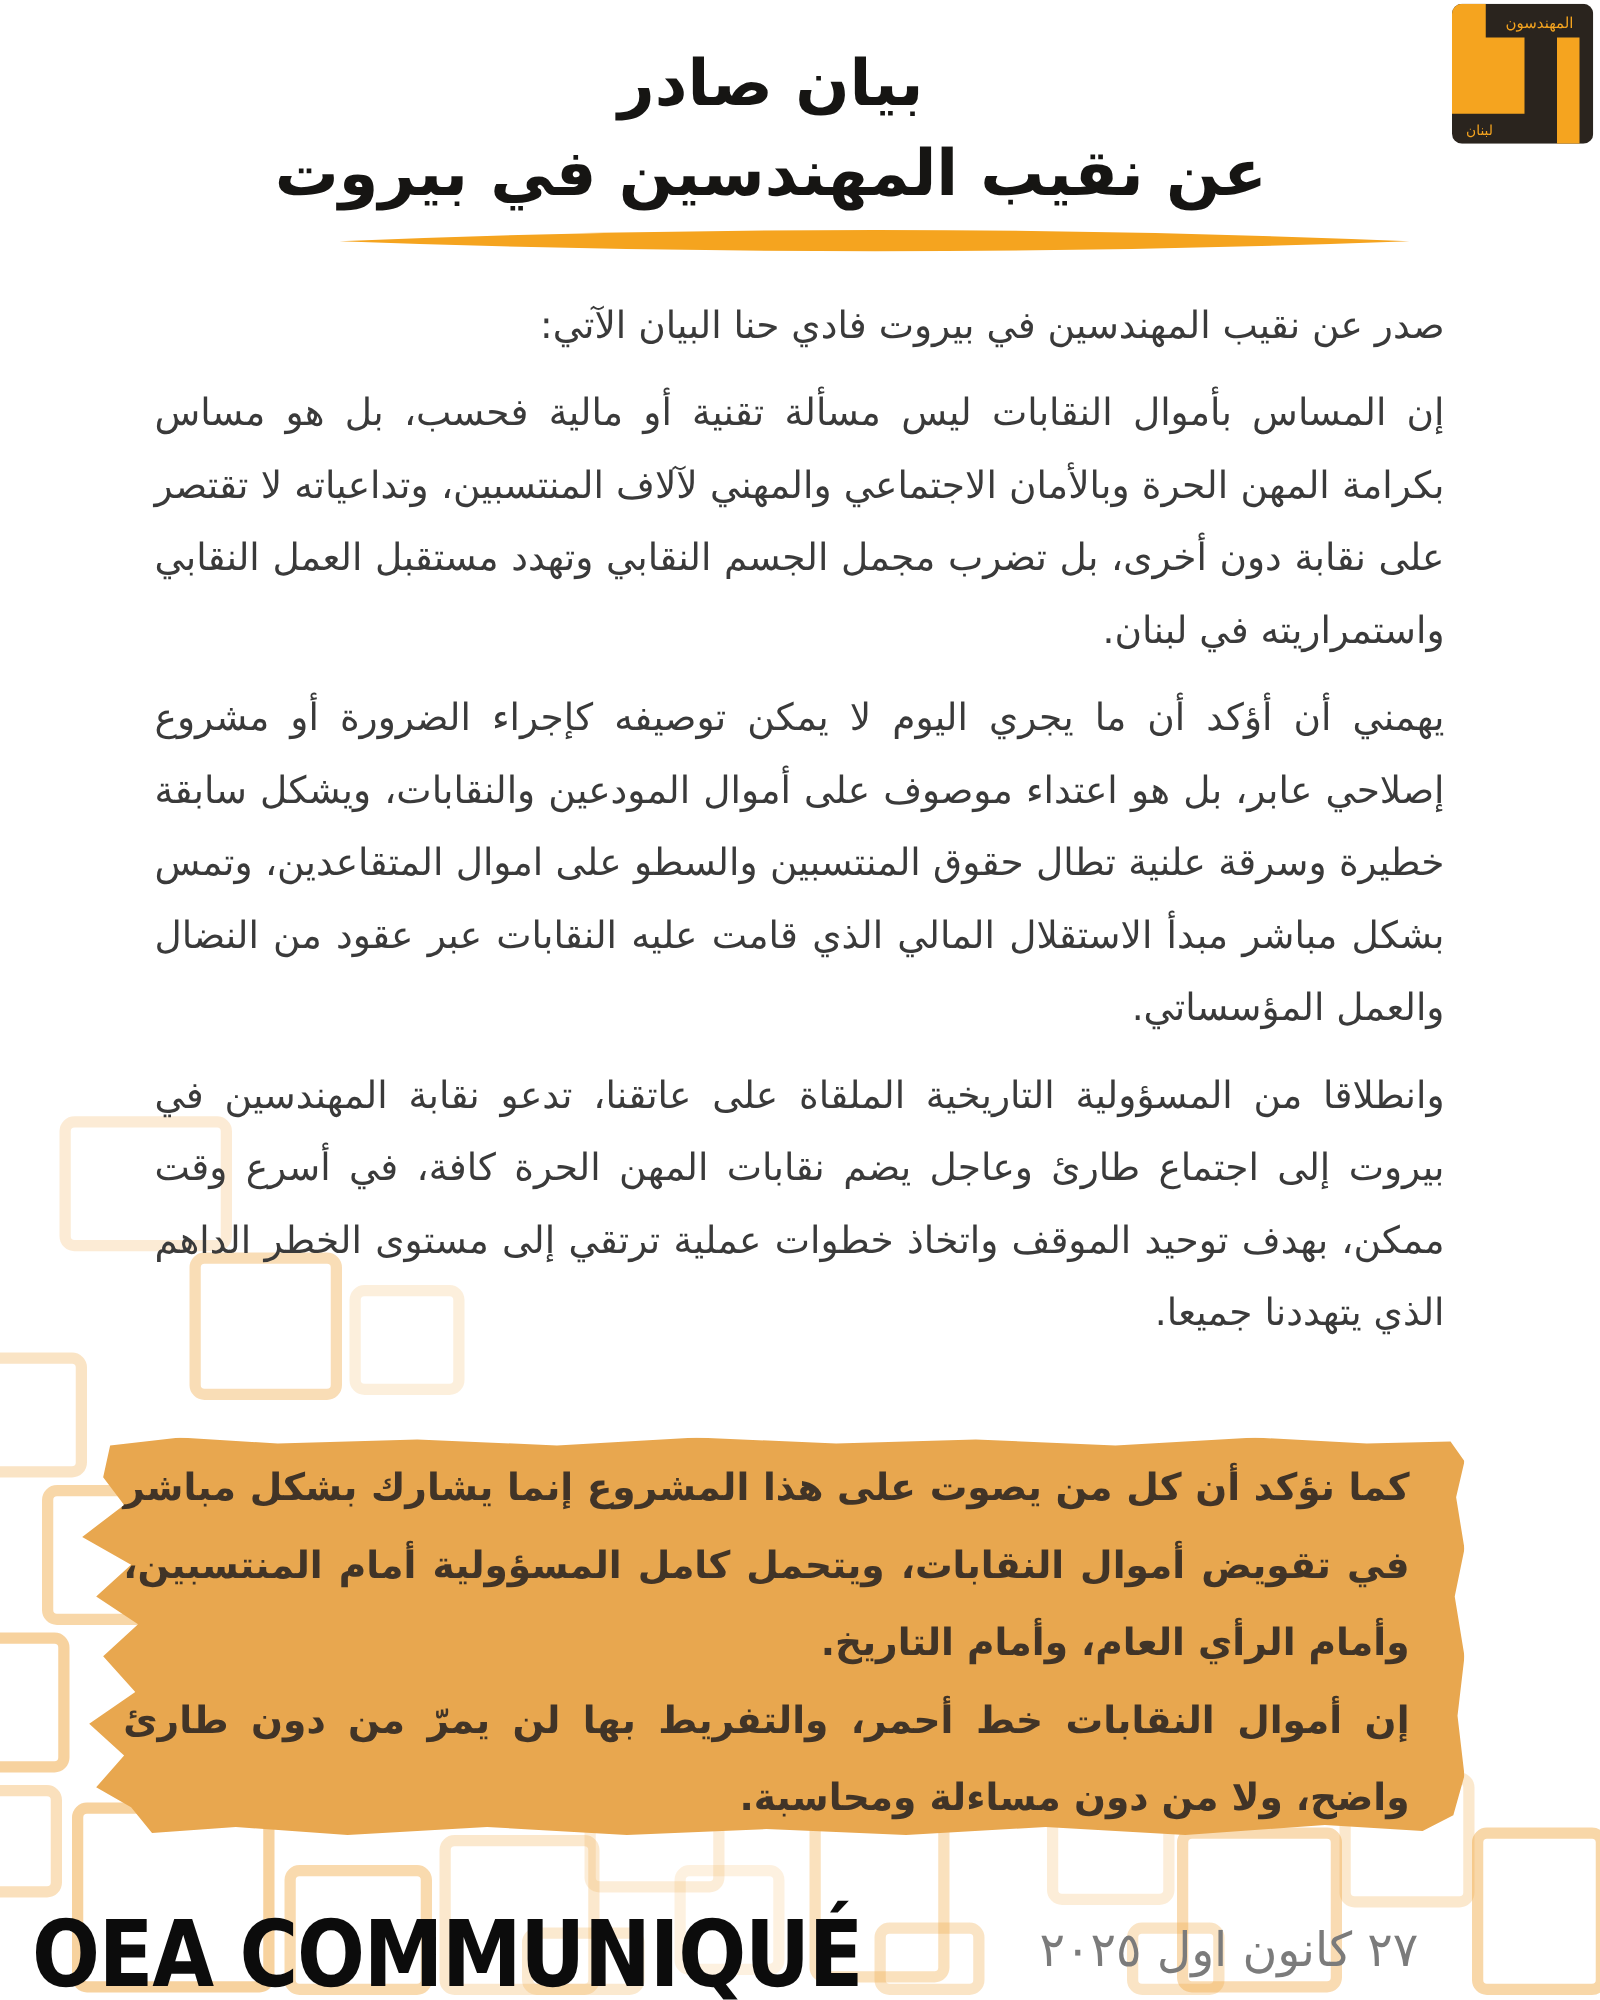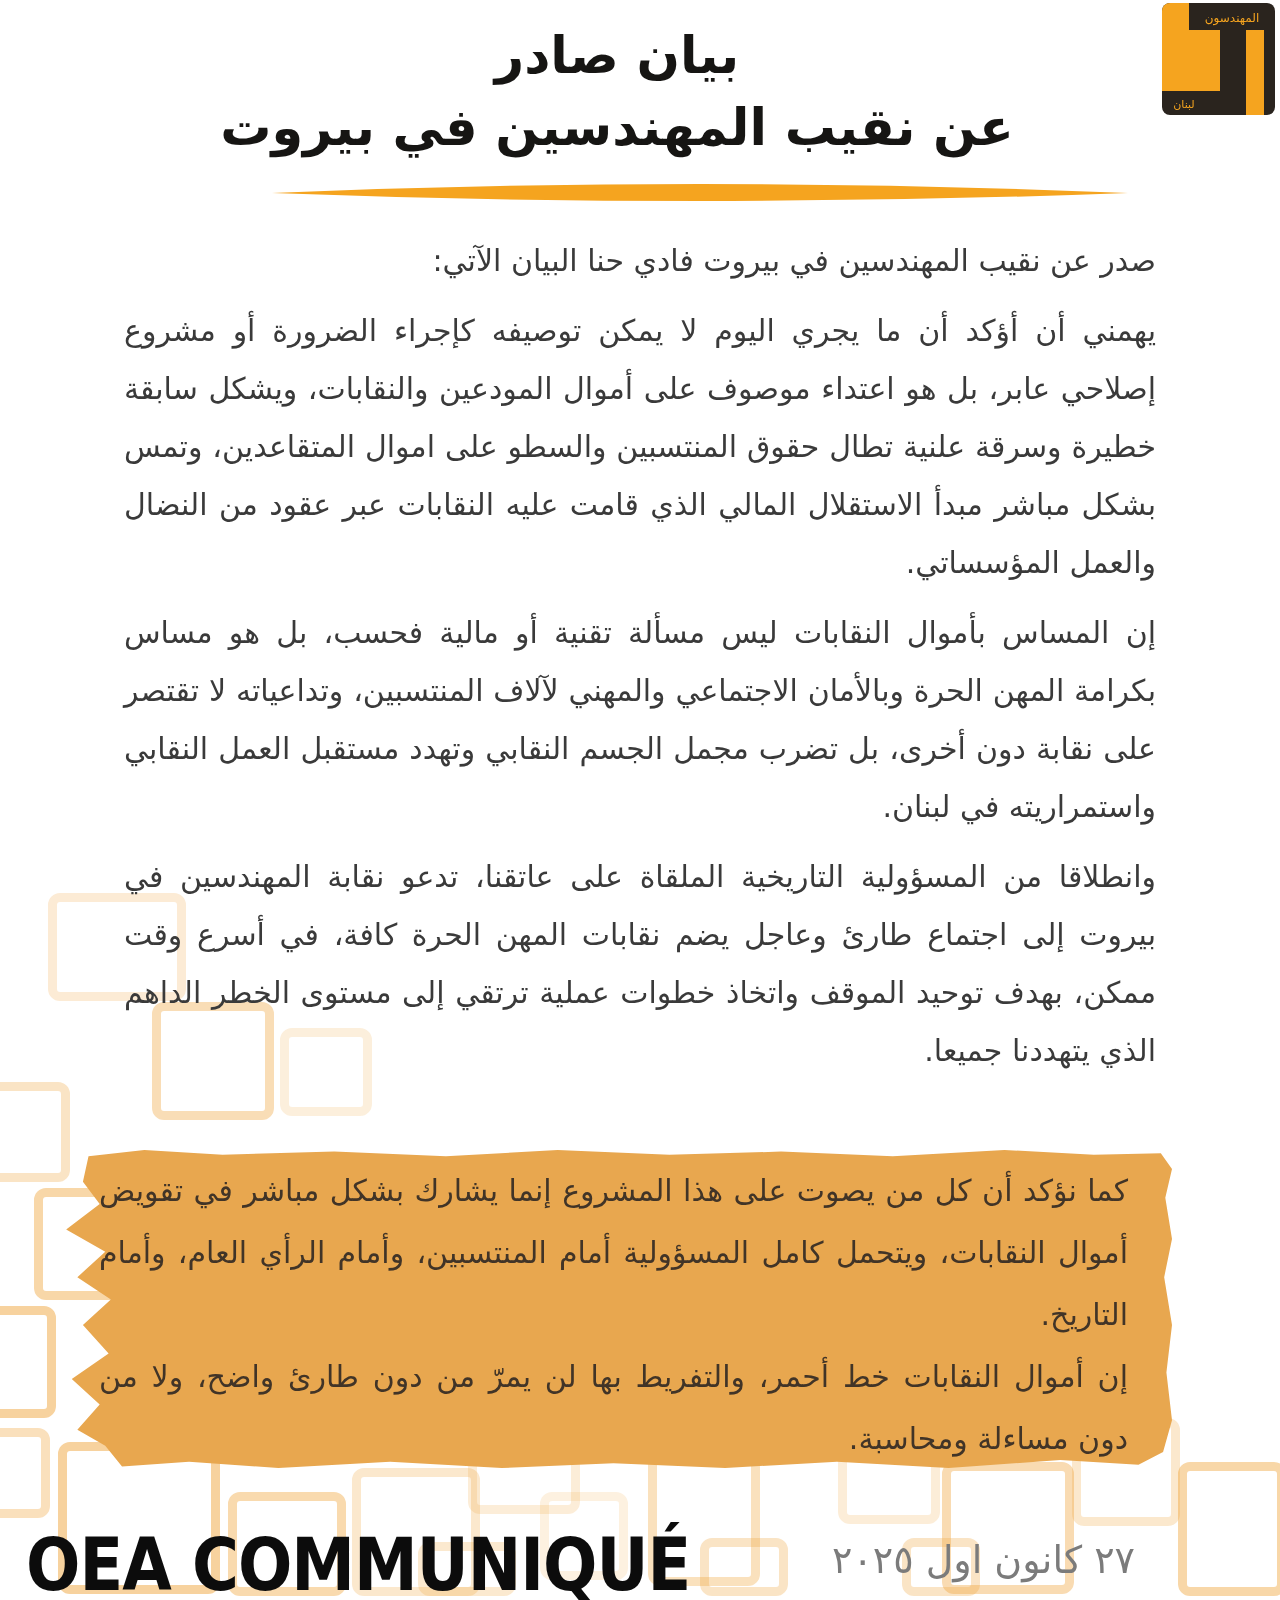--- a/index.html
+++ b/index.html
@@ -18,21 +18,21 @@
     position: absolute;
     display: block;
     border: 9px solid #F0A63E;
     border-radius: 12px;
     z-index: 1;
   }
 
   
   .title-wrap {
     position: absolute;
-    top: 20px;
+    top: 32px;
     left: 0;
     width: 100%;
     padding-right: 46px;
     text-align: center;
     z-index: 2;
   }
   .title-line {
     font-size: 51px;
     font-weight: bold;
     color: #161513;
@@ -86,20 +86,21 @@
     z-index: 3;
     clip-path: polygon(
       3% 2%, 8% 0%, 15% 1.5%, 25% 0.5%, 35% 2%, 45% 0%, 55% 1.5%, 65% 0.5%,
       75% 2%, 85% 0%, 93% 1.5%, 99% 1%, 100% 6%, 99.4% 15%, 100% 28%,
       99.3% 40%, 100% 55%, 99.5% 70%, 100% 85%, 99.2% 95%, 97% 99%,
       90% 97.5%, 80% 100%, 70% 98%, 60% 100%, 50% 98.5%, 40% 100%,
       30% 98%, 20% 100%, 12% 98%, 6% 99.5%, 4.5% 93%, 2% 88%, 4% 80%,
       1.5% 72%, 4.8% 64%, 2.5% 55%, 5% 47%, 2% 40%, 4.5% 32%, 1% 25%,
       4% 17%, 2.5% 10%
     );
+    font-weight: bold;
   }
   .highlight-inner {
     padding: 10px 44px 0 44px;
     direction: rtl;
     text-align: justify;
     font-size: 30px;
     line-height: 62px;
     color: #413427;
     height: 100%;
     overflow: hidden;
@@ -178,22 +179,22 @@
     <rect x="0" y="0" width="113" height="112" fill="#2A241E"></rect>
     <path d="M0,0 H27 V27 H58 V88 H0 Z" fill="#F5A41F"></path>
     <rect x="84" y="27" width="18" height="85" fill="#F5A41F"></rect>
     <text x="70" y="19" font-size="12" fill="#F5A41F" text-anchor="middle" direction="rtl">المهندسون</text>
     <text x="22" y="105" font-size="11" fill="#F5A41F" text-anchor="middle" direction="rtl">لبنان</text>
   </g>
 </svg>
 
 <div class="body-text">
   <p>صدر عن نقيب المهندسين في بيروت فادي حنا البيان الآتي:</p>
+  <p>إن المساس بأموال النقابات ليس مسألة تقنية أو مالية فحسب، بل هو مساس بكرامة المهن الحرة وبالأمان الاجتماعي والمهني لآلاف المنتسبين، وتداعياته لا تقتصر على نقابة دون أخرى، بل تضرب مجمل الجسم النقابي وتهدد مستقبل العمل النقابي واستمراريته في لبنان.</p>
   <p>يهمني  أن أؤكد أن ما يجري اليوم لا يمكن توصيفه كإجراء الضرورة أو مشروع إصلاحي عابر، بل هو اعتداء موصوف على أموال المودعين والنقابات، ويشكل سابقة خطيرة وسرقة علنية تطال حقوق المنتسبين والسطو على اموال المتقاعدين، وتمس بشكل مباشر مبدأ الاستقلال المالي الذي قامت عليه النقابات عبر عقود من النضال والعمل المؤسساتي.</p>
-  <p>إن المساس بأموال النقابات ليس مسألة تقنية أو مالية فحسب، بل هو مساس بكرامة المهن الحرة وبالأمان الاجتماعي والمهني لآلاف المنتسبين، وتداعياته لا تقتصر على نقابة دون أخرى، بل تضرب مجمل الجسم النقابي وتهدد مستقبل العمل النقابي واستمراريته في لبنان.</p>
   <p>وانطلاقا من المسؤولية التاريخية الملقاة على عاتقنا، تدعو نقابة المهندسين في بيروت إلى اجتماع طارئ وعاجل يضم نقابات المهن الحرة كافة، في أسرع وقت ممكن، بهدف توحيد الموقف واتخاذ خطوات عملية ترتقي إلى مستوى الخطر الداهم الذي يتهددنا جميعا.</p>
 </div>
 
 <div class="highlight">
   <div class="highlight-inner">
     <p>كما نؤكد أن كل من يصوت على هذا المشروع إنما يشارك بشكل مباشر في تقويض أموال النقابات، ويتحمل كامل المسؤولية أمام المنتسبين، وأمام الرأي العام، وأمام التاريخ.</p>
     <p>إن أموال النقابات خط أحمر، والتفريط بها لن يمرّ من دون طارئ واضح، ولا من دون مساءلة ومحاسبة.</p>
   </div>
 </div>
 

